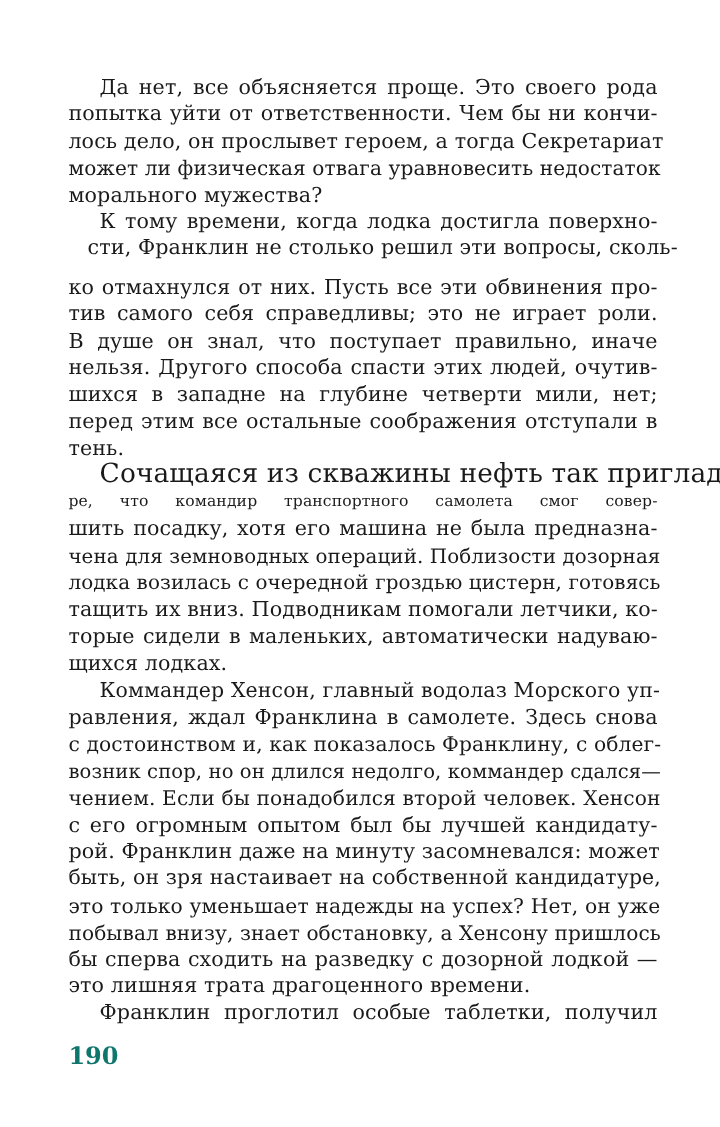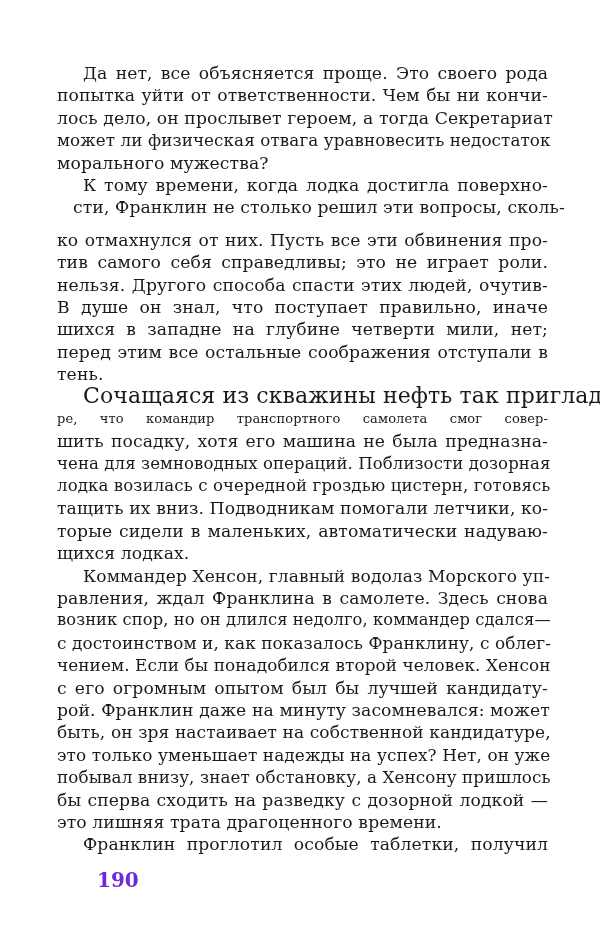--- a/index.html
+++ b/index.html
@@ -24,61 +24,60 @@
   }
   .line.last { text-align-last: left; }
   .line.indent { padding-left: 26px; }
   .page-number {
     position: absolute;
     left: 57px;
     top: 868px;
     font-family: "DejaVu Serif", "Liberation Serif", serif;
     font-weight: bold;
     font-size: 20px;
-    color: #6d28d9;
-    margin-left: 40px;
+    color: #0f766e;
   }
 </style>
 </head>
 <body>
 
 <div class="page" id="page-body">
     <div>
       <span class="line indent" style="white-space: nowrap;">Да нет, все объясняется проще. Это своего рода</span>
       <span class="line" style="white-space: nowrap;">попытка уйти от ответственности. Чем бы ни кончи-</span>
       <span class="line" style="white-space: nowrap;">лось дело, он прослывет героем, а тогда Секретариат</span>
       <span class="line" style="white-space: nowrap; font-size: 16.7442px;">может ли физическая отвага уравновесить недостаток</span>
       <span class="line last" style="white-space: nowrap;">морального мужества?</span>
     </div>
     <div>
       <span class="line indent" style="white-space: nowrap;">К тому времени, когда лодка достигла поверхно-</span>
       <span class="line" style="white-space: nowrap; margin-left: 16px;">сти, Франклин не столько решил эти вопросы, сколь-</span>
       <span class="line" style="white-space: nowrap; margin-top: 10px;">ко отмахнулся от них. Пусть все эти обвинения про-</span>
       <span class="line" style="white-space: nowrap;">тив самого себя справедливы; это не играет роли.</span>
+      <span class="line" style="white-space: nowrap;">В душе он знал, что поступает правильно, иначе</span>
       <span class="line" style="white-space: nowrap;">нельзя. Другого способа спасти этих людей, очутив-</span>
-      <span class="line" style="white-space: nowrap;">В душе он знал, что поступает правильно, иначе</span>
       <span class="line" style="white-space: nowrap;">шихся в западне на глубине четверти мили, нет;</span>
       <span class="line" style="white-space: nowrap;">перед этим все остальные соображения отступали в</span>
       <span class="line last" style="white-space: nowrap;">тень.</span>
     </div>
     <div>
       <span class="line indent" style="white-space: nowrap; font-size: 22px;">Сочащаяся из скважины нефть так пригладила мо-</span>
       <span class="line" style="white-space: nowrap; font-size: 13px;">ре, что командир транспортного самолета смог совер-</span>
       <span class="line" style="white-space: nowrap;">шить посадку, хотя его машина не была предназна-</span>
       <span class="line" style="white-space: nowrap; font-size: 16.5321px;">чена для земноводных операций. Поблизости дозорная</span>
       <span class="line" style="white-space: nowrap; font-size: 16.599px;">лодка возилась с очередной гроздью цистерн, готовясь</span>
       <span class="line" style="white-space: nowrap;">тащить их вниз. Подводникам помогали летчики, ко-</span>
       <span class="line" style="white-space: nowrap;">торые сидели в маленьких, автоматически надуваю-</span>
       <span class="line last" style="white-space: nowrap;">щихся лодках.</span>
     </div>
     <div>
       <span class="line indent" style="white-space: nowrap; font-size: 17.0681px;">Коммандер Хенсон, главный водолаз Морского уп-</span>
       <span class="line" style="white-space: nowrap;">равления, ждал Франклина в самолете. Здесь снова</span>
+      <span class="line" style="white-space: nowrap; font-size: 16.8602px;">с достоинством и, как показалось Франклину, с облег-</span>
       <span class="line" style="white-space: nowrap; font-size: 16.2922px;">возник спор, но он длился недолго, коммандер сдался—</span>
-      <span class="line" style="white-space: nowrap; font-size: 16.8602px;">с достоинством и, как показалось Франклину, с облег-</span>
       <span class="line" style="white-space: nowrap; font-size: 16.8423px;">чением. Если бы понадобился второй человек. Хенсон</span>
       <span class="line" style="white-space: nowrap;">с его огромным опытом был бы лучшей кандидату-</span>
       <span class="line" style="white-space: nowrap;">рой. Франклин даже на минуту засомневался: может</span>
       <span class="line" style="white-space: nowrap; font-size: 17.0235px;">быть, он зря настаивает на собственной кандидатуре,</span>
       <span class="line" style="white-space: nowrap; font-size: 16.8962px;">это только уменьшает надежды на успех? Нет, он уже</span>
       <span class="line" style="white-space: nowrap; font-size: 16.7583px;">побывал внизу, знает обстановку, а Хенсону пришлось</span>
       <span class="line" style="white-space: nowrap;">бы сперва сходить на разведку с дозорной лодкой —</span>
       <span class="line last" style="white-space: nowrap;">это лишняя трата драгоценного времени.</span>
     </div>
     <div>

